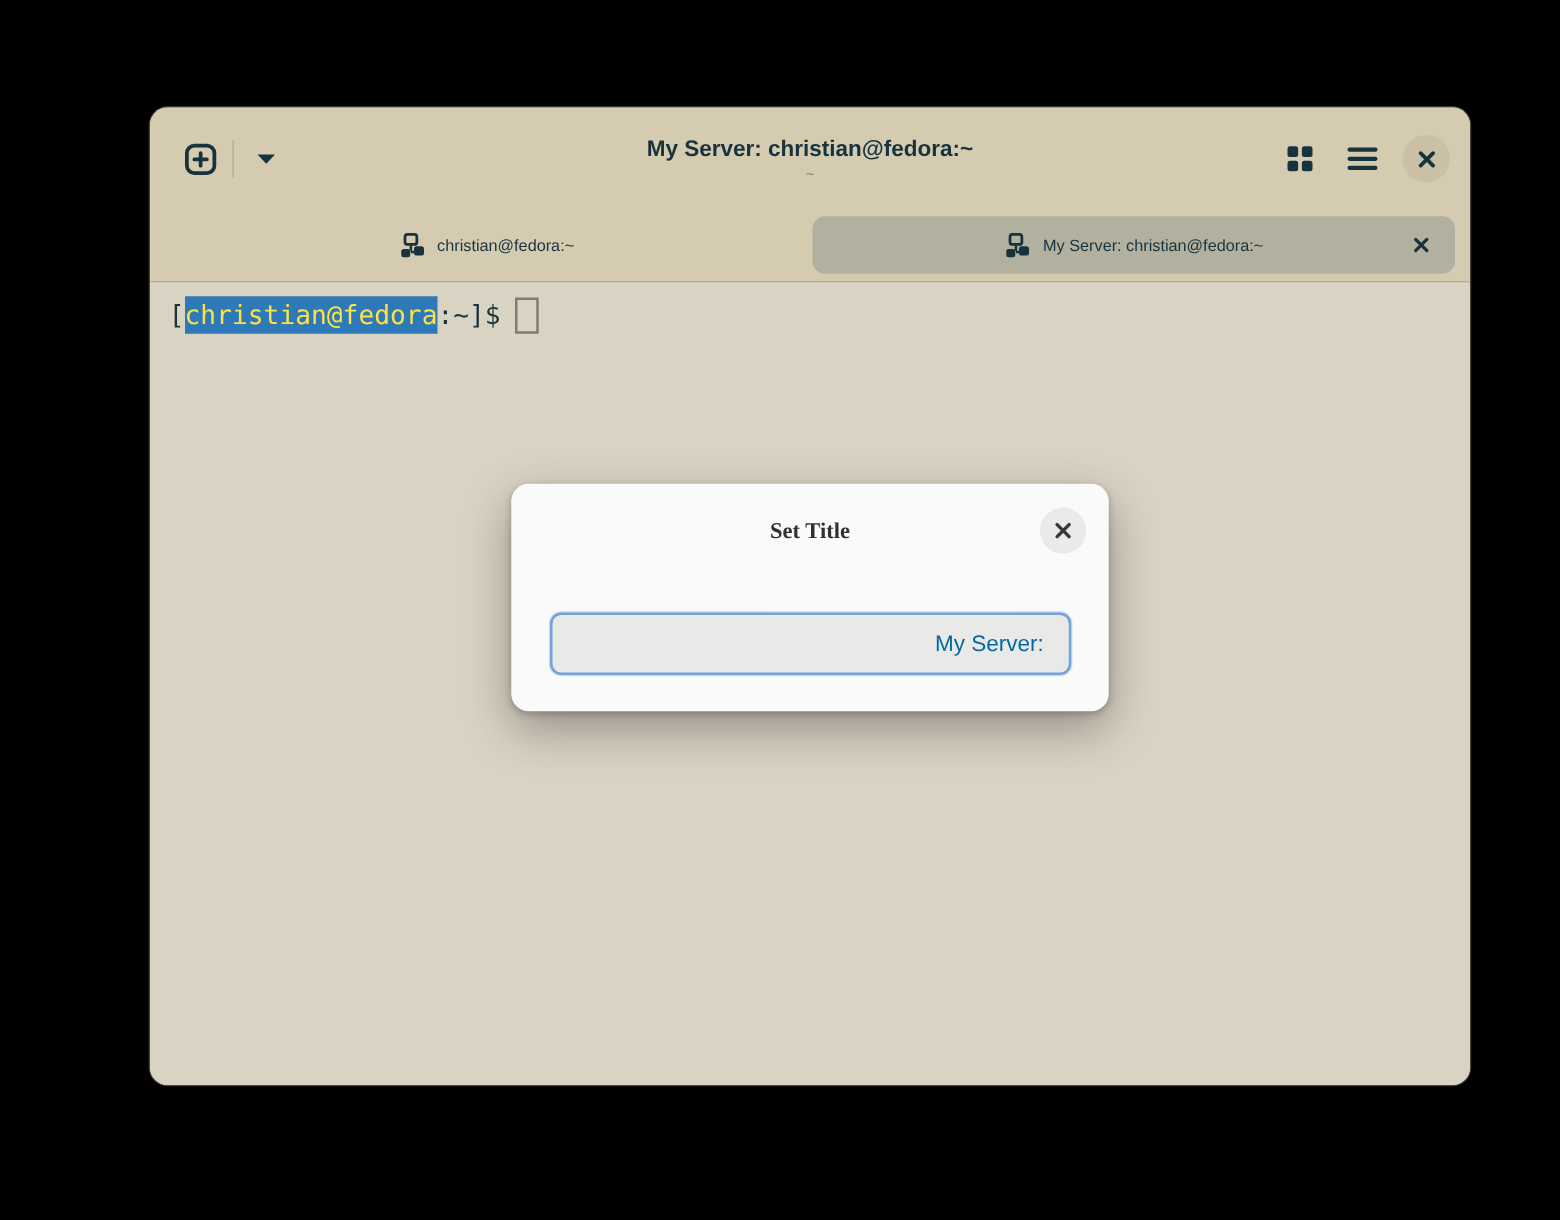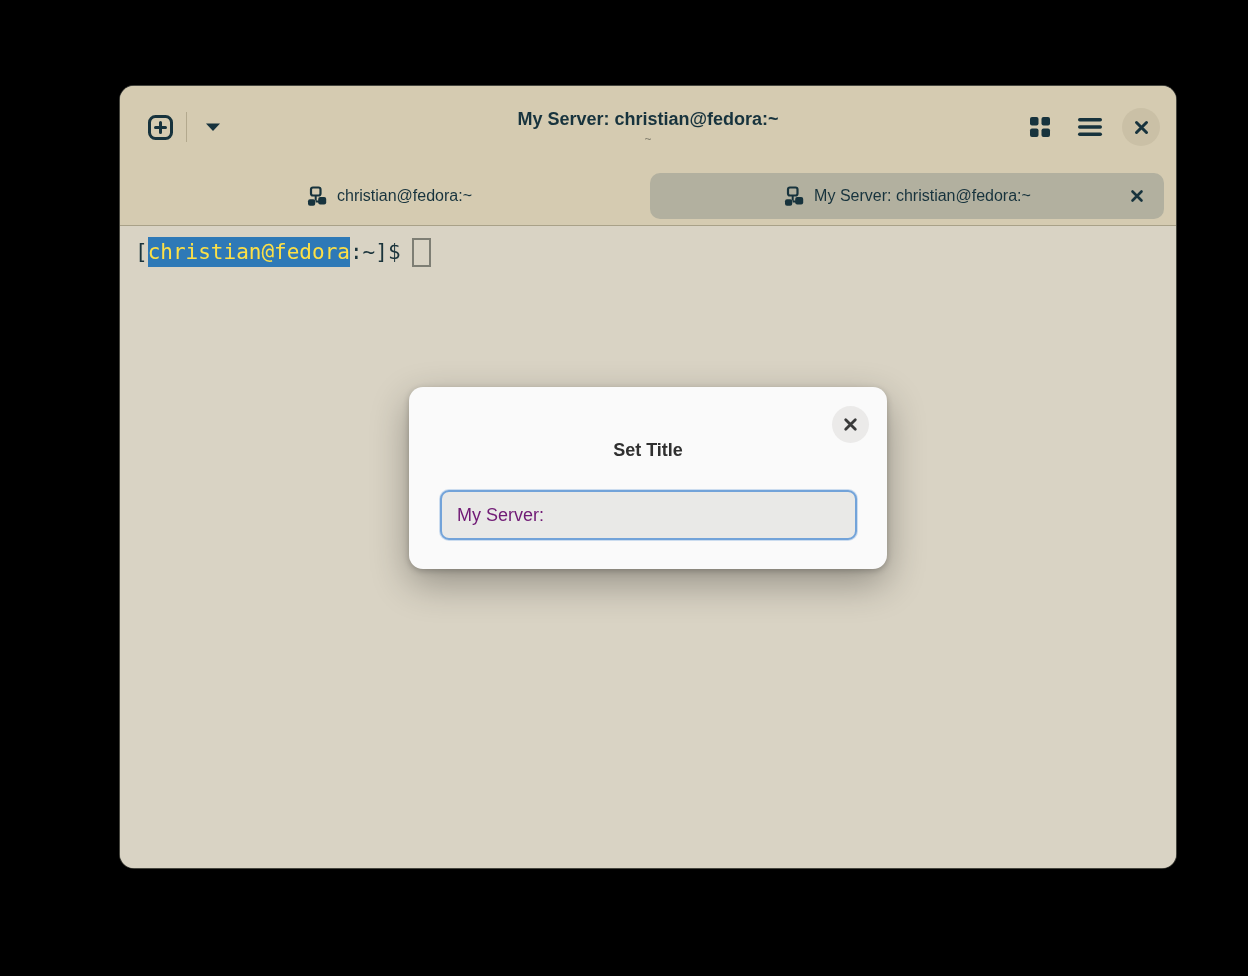--- a/index.html
+++ b/index.html
@@ -20,47 +20,47 @@
   .hb-title{font-size:18px;font-weight:700;color:#17333d;line-height:22px;white-space:nowrap;}
   .hb-subtitle{font-size:12px;color:#827e6e;line-height:15px;margin-top:2px;}
   .hb-right{position:absolute;right:16px;top:0;height:100%;display:flex;align-items:center;gap:14px;}
   .circle-btn{width:38px;height:38px;border-radius:50%;background:#cac0a6;border:none;
               display:flex;align-items:center;justify-content:center;cursor:pointer;padding:0;}
   
   .tabbar{height:57px;background:#d5cbb1;display:flex;align-items:stretch;
           padding:0 10px;border-bottom:1px solid rgba(90,82,60,.35);flex:0 0 auto;}
   .tab{flex:1 1 0;margin:5px 2px 6px;border-radius:10px;position:relative;
        display:flex;align-items:center;justify-content:center;gap:10px;
-       color:#17333d;font-size:16px;cursor:pointer;}
+       color:#17333d;font-size:13px;cursor:pointer;}
   .tab.active{background:#b2b09f;}
   .tab-label{white-space:nowrap;}
   .tab-close{position:absolute;right:16px;top:50%;transform:translateY(-50%);
              background:transparent;border:none;padding:4px;cursor:pointer;display:flex;}
   
   .terminal{flex:1 1 auto;background:#d9d3c4;padding:11px 15px;
             font-family:"DejaVu Sans Mono","Liberation Mono",monospace;
             font-size:21px;line-height:30px;color:#1b343c;cursor:text;}
   .prompt-line{display:flex;align-items:center;white-space:pre;}
   .sel{background:#2e79b7;color:#fde047;}
   .cursor{display:inline-block;width:15px;height:25px;border:2px solid #7e7e74;
           margin-left:11px;background:transparent;}
   
   .dialog{position:absolute;left:385px;top:387px;width:478px;height:182px;
           background:#fafafa;border-radius:14px;
           box-shadow:0 2px 6px rgba(0,0,0,.22),0 14px 38px rgba(0,0,0,.32);}
-  .dialog-header{position:relative;height:74px;display:flex;align-items:flex-end;justify-content:center;}
+  .dialog-header{position:relative;height:74px;display:flex;align-items:center;justify-content:center;font-family:Liberation Serif, serif;}
   .dialog-title{font-size:18px;font-weight:700;color:#303030;}
   .dialog-close{position:absolute;right:18px;top:19px;width:37px;height:37px;border-radius:50%;
                 background:#ebeae9;border:none;display:flex;align-items:center;justify-content:center;
                 cursor:pointer;padding:0;}
   .dialog-input{position:absolute;left:31px;top:103px;width:417px;height:50px;box-sizing:border-box;
                 background:#e9e9e7;border:2px solid #72a3d9;border-radius:9px;outline:none;
-                padding:0 15px;font-size:18px;color:#701a75;
+                padding:0 15px;font-size:18px;color:#0369a1;
                 font-family:"Liberation Sans",sans-serif;
-                box-shadow:0 0 0 1px rgba(114,163,217,.35);}
+                box-shadow:0 0 0 1px rgba(114,163,217,.35);text-align:right;}
   svg{display:block;}
 </style>
 </head>
 <body>
 
 <div class="stage">
 
   <div class="window">
 
     <div class="headerbar">

